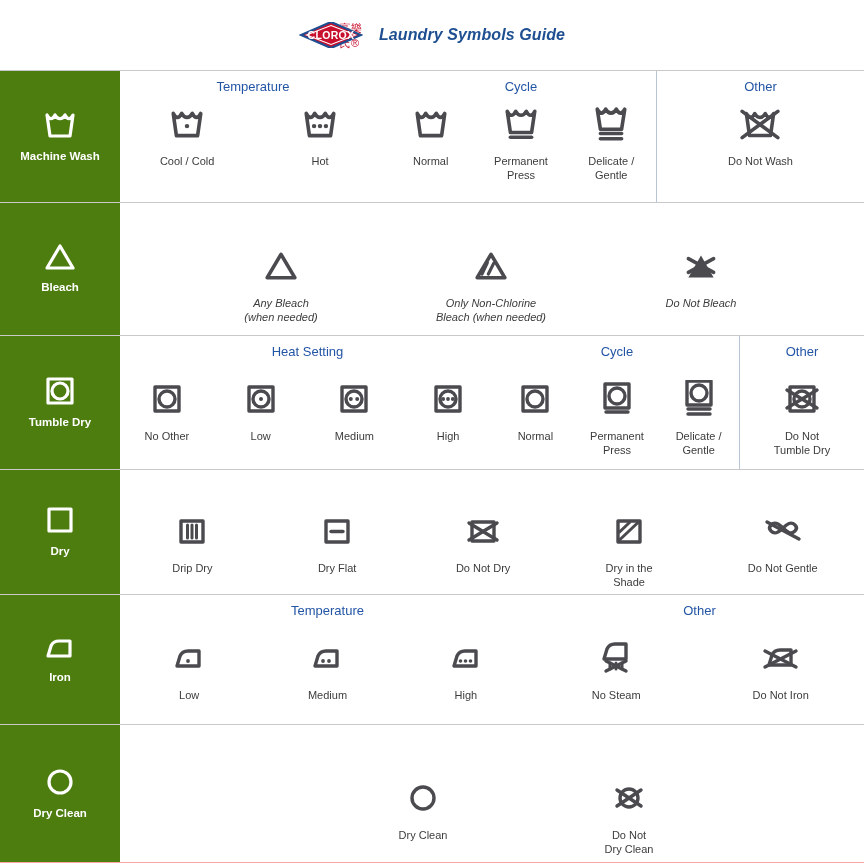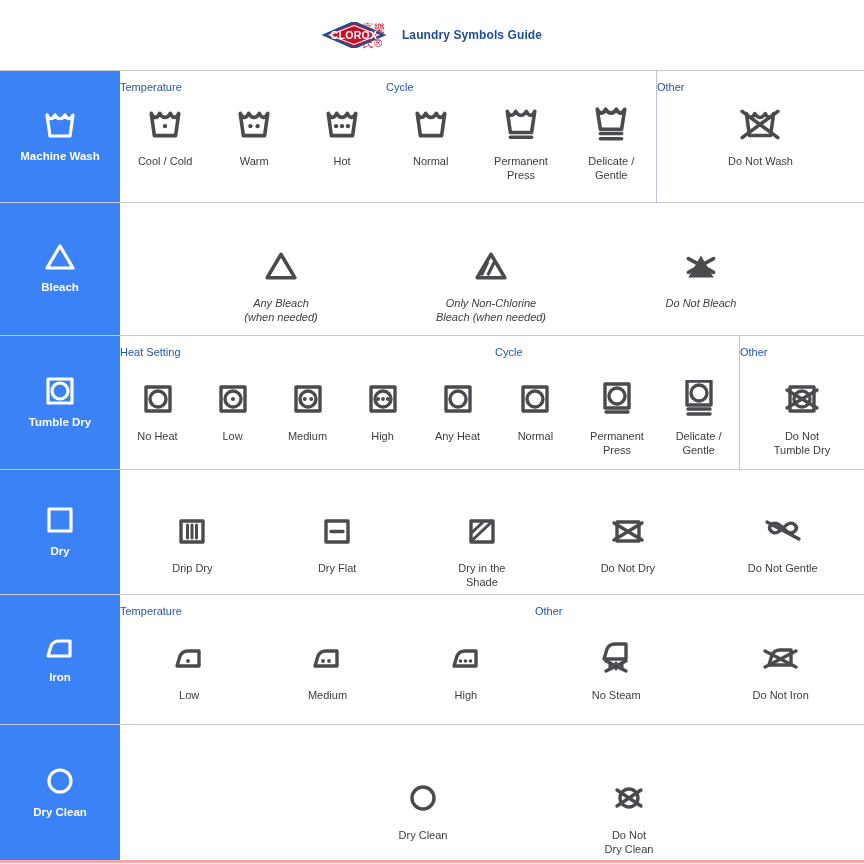--- a/index.html
+++ b/index.html
@@ -37,42 +37,43 @@
     letter-spacing: 0.3px;
     font-family: "Liberation Sans", sans-serif;
   }
   .logo-cn {
     margin-top: 2px;
     color: #c8102e; font-size: 11px; font-weight: normal;
     letter-spacing: 0.5px;
   }
   .header-title {
     color: #1d4f91;
-    font-size: 12px;
+    font-size: 16px;
     font-weight: bold;
     letter-spacing: 0.1px;
+    font-style: italic;
   }
 
   
   .table {
     position: relative;
     margin: 0 0 0 0;
     border-top: 1px solid #c9c9c9;
   }
   .row {
     display: flex;
     position: relative;
     border-bottom: 1px solid #c9c9c9;
   }
-  .row:last-child { border-bottom: 3px solid #fca5a5; }
+  .row:last-child { border-bottom: 1px solid #fca5a5; }
 
   .cat {
     width: 120px;
     flex: 0 0 120px;
-    background: #3b82f6;
+    background: #4d7c0f;
     color: #fff;
     display: flex;
     flex-direction: column;
     align-items: center;
     justify-content: center;
     gap: 10px;
     position: relative;
   }
   .cat-label {
     font-size: 11.5px;
@@ -94,23 +95,24 @@
     display: flex;
     flex-direction: column;
     align-items: center;
     padding-top: 6px;
   }
   .group + .group { border-left: 1px solid #b9c4d4; }
   .group.noborder + .group { border-left: none; }
 
   .group-title {
     color: #2355a5;
-    font-size: 11px;
+    font-size: 13px;
     height: 20px;
     line-height: 20px;
+    text-align: center;
     width: 100%;
   }
   .group-title.blank { color: transparent; }
 
   .items {
     display: flex;
     align-items: flex-start;
     justify-content: space-around;
     width: 100%;
     flex: 1 1 auto;
@@ -186,30 +188,20 @@
                     <path class="stroke" d="M4 5 L7 26 L27 26 L30 5 C27.5 10 24.5 10 22 5 C19.5 10 14.5 10 12 5 C9.5 10 6.5 10 4 5 Z"></path>
                     <circle class="fillg" cx="17" cy="17" r="2.1"></circle>
                   </svg>
               </div>
               <div class="item-label">Cool  / Cold</div>
             </div>
             <div class="item">
               <div class="item-icon">
                 <svg width="36" height="32" viewBox="0 0 34 30">
                     <path class="stroke" d="M4 5 L7 26 L27 26 L30 5 C27.5 10 24.5 10 22 5 C19.5 10 14.5 10 12 5 C9.5 10 6.5 10 4 5 Z"></path>
-                    <circle class="fillg" cx="13.6" cy="17" r="2.1"></circle>
-                    <circle class="fillg" cx="20.4" cy="17" r="2.1"></circle>
-                  </svg>
-              </div>
-              <div class="item-label">Warm</div>
-            </div>
-            <div class="item">
-              <div class="item-icon">
-                <svg width="36" height="32" viewBox="0 0 34 30">
-                    <path class="stroke" d="M4 5 L7 26 L27 26 L30 5 C27.5 10 24.5 10 22 5 C19.5 10 14.5 10 12 5 C9.5 10 6.5 10 4 5 Z"></path>
                     <circle class="fillg" cx="11.4" cy="17" r="2.1"></circle>
                     <circle class="fillg" cx="17" cy="17" r="2.1"></circle>
                     <circle class="fillg" cx="22.6" cy="17" r="2.1"></circle>
                   </svg>
               </div>
               <div class="item-label">Hot</div>
             </div>
           </div>
         </div>
 
@@ -331,21 +323,21 @@
         <div class="group noborder" style="width:375px;">
           <div class="group-title">Heat Setting</div>
           <div class="items" style="padding-top:16px;">
             <div class="item">
               <div class="item-icon">
                 <svg width="30" height="30" viewBox="0 0 30 30">
                     <rect class="stroke" x="3" y="3" width="24" height="24"></rect>
                     <circle class="stroke" cx="15" cy="15" r="8"></circle>
                   </svg>
               </div>
-              <div class="item-label">No Heat</div>
+              <div class="item-label">No Other</div>
             </div>
             <div class="item">
               <div class="item-icon">
                 <svg width="30" height="30" viewBox="0 0 30 30">
                     <rect class="stroke" x="3" y="3" width="24" height="24"></rect>
                     <circle class="stroke" cx="15" cy="15" r="8"></circle>
                     <circle class="fillg" cx="15" cy="15" r="2"></circle>
                   </svg>
               </div>
               <div class="item-label">Low</div>
@@ -365,29 +357,20 @@
               <div class="item-icon">
                 <svg width="30" height="30" viewBox="0 0 30 30">
                     <rect class="stroke" x="3" y="3" width="24" height="24"></rect>
                     <circle class="stroke" cx="15" cy="15" r="8"></circle>
                     <circle class="fillg" cx="10.2" cy="15" r="1.9"></circle>
                     <circle class="fillg" cx="15" cy="15" r="1.9"></circle>
                     <circle class="fillg" cx="19.8" cy="15" r="1.9"></circle>
                   </svg>
               </div>
               <div class="item-label">High</div>
-            </div>
-            <div class="item">
-              <div class="item-icon">
-                <svg width="30" height="30" viewBox="0 0 30 30">
-                    <rect class="stroke" x="3" y="3" width="24" height="24"></rect>
-                    <circle class="stroke" cx="15" cy="15" r="8"></circle>
-                  </svg>
-              </div>
-              <div class="item-label">Any Heat</div>
             </div>
           </div>
         </div>
 
         <div class="group" style="width:244px;">
           <div class="group-title">Cycle</div>
           <div class="items" style="padding-top:16px;">
             <div class="item">
               <div class="item-icon">
                 <svg width="30" height="30" viewBox="0 0 30 30">
@@ -471,38 +454,38 @@
               <div class="item-icon">
                 <svg width="30" height="30" viewBox="0 0 30 30">
                     <rect class="stroke" x="4" y="5" width="22" height="21"></rect>
                     <line class="stroke" x1="9" y1="15.5" x2="21" y2="15.5"></line>
                   </svg>
               </div>
               <div class="item-label">Dry Flat</div>
             </div>
             <div class="item">
               <div class="item-icon">
-                <svg width="30" height="30" viewBox="0 0 30 30">
-                    <rect class="stroke" x="4" y="5" width="22" height="21"></rect>
-                    <line class="stroke-thin" x1="5.5" y1="24" x2="24" y2="6.5"></line>
-                    <line class="stroke-thin" x1="5.5" y1="16" x2="15.5" y2="6.5"></line>
-                  </svg>
-              </div>
-              <div class="item-label">Dry in the
-Shade</div>
-            </div>
-            <div class="item">
-              <div class="item-icon">
                 <svg width="38" height="30" viewBox="0 0 38 30">
                     <rect class="stroke" x="8" y="6" width="22" height="19"></rect>
                     <line class="stroke" x1="5" y1="7" x2="33" y2="24"></line>
                     <line class="stroke" x1="33" y1="7" x2="5" y2="24"></line>
                   </svg>
               </div>
               <div class="item-label">Do Not Dry</div>
+            </div>
+            <div class="item">
+              <div class="item-icon">
+                <svg width="30" height="30" viewBox="0 0 30 30">
+                    <rect class="stroke" x="4" y="5" width="22" height="21"></rect>
+                    <line class="stroke-thin" x1="5.5" y1="24" x2="24" y2="6.5"></line>
+                    <line class="stroke-thin" x1="5.5" y1="16" x2="15.5" y2="6.5"></line>
+                  </svg>
+              </div>
+              <div class="item-label">Dry in the
+Shade</div>
             </div>
             <div class="item">
               <div class="item-icon">
                 <svg width="42" height="30" viewBox="0 0 42 30">
                     <path class="stroke" d="M9 9 C13 5 17 8 21 12 C25 16 29 19 33 15 C35 13 35 11 33 9 C29 5 25 8 21 12 C17 16 13 19 9 15 C7 13 7 11 9 9 Z"></path>
                     <line class="stroke" x1="5" y1="6" x2="37" y2="23"></line>
                   </svg>
               </div>
               <div class="item-label">Do Not Gentle</div>
             </div>

